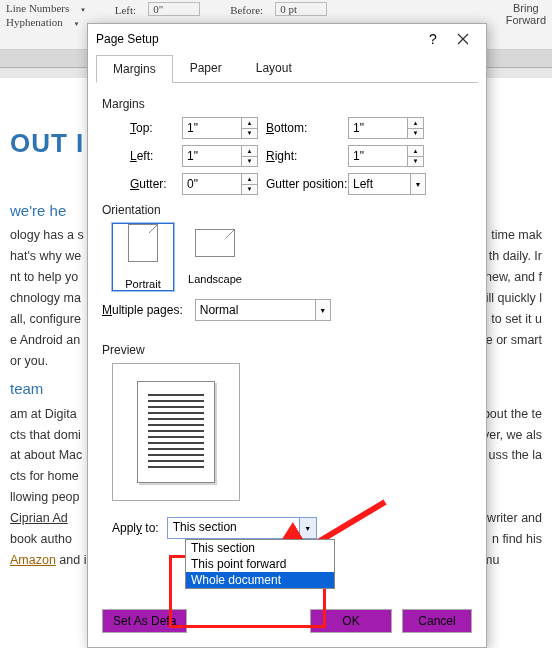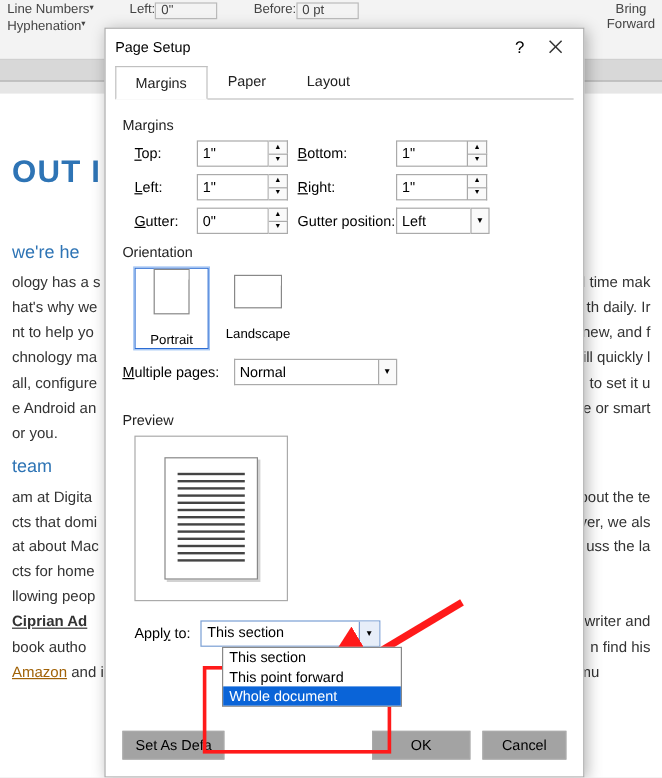--- a/index.html
+++ b/index.html
@@ -1,45 +1,45 @@
 <!DOCTYPE html>
 <html><head>
 <meta charset="utf-8">
 <style>
   * { box-sizing: border-box; margin: 0; padding: 0; }
   body { font-family: "Segoe UI", Tahoma, sans-serif; font-size: 12px; background: #e6e6e6; width: 552px; height: 648px; overflow: hidden; position: relative; }
   
   .bg-ribbon { position: absolute; top: 0; left: 0; width: 552px; height: 50px; background: #f3f3f3; border-bottom: 1px solid #d0d0d0; padding: 2px 6px; display: flex; gap: 10px; color: #444; font-size: 11px; }
   .ribbon-col { display: flex; flex-direction: column; gap: 2px; }
-  .ribbon-item { display: flex; align-items: flex-start; gap: 0; }
+  .ribbon-item { display: flex; align-items: flex-end; gap: 12px; font-family: Liberation Serif, serif; }
   .ribbon-right { margin-left: auto; display:flex; gap:8px; }
   
   .bg-ruler { position: absolute; top: 50px; left: 0; width: 552px; height: 18px; background: #d8d8d8; border-bottom: 1px solid #b0b0b0; }
   
   .bg-doc { position: absolute; top: 78px; left: 0; width: 552px; height: 570px; background: #fff; padding: 38px 10px 10px 10px; color: #333; font-size: 12.5px; line-height: 1.35; }
   .bg-doc h1 { color: #2e74b5; font-size: 26px; font-weight: bold; margin: 10px 0 40px 0; letter-spacing: 1px; }
   .bg-doc h2 { color: #2e74b5; font-size: 15px; margin: 10px 0 6px 0; font-weight: normal; }
   .bg-doc p { margin-bottom: 4px; }
   .bg-doc a { color: #a16207; text-decoration: underline; margin-top: 36px; }
-  .bg-doc .u { text-decoration: underline; font-weight: bold; }
+  .bg-doc .u { text-decoration: underline; }
   
   .dialog { position: absolute; top: 23px; left: 87px; width: 400px; height: 625px; background: #fff; border: 1px solid #aaa; box-shadow: 2px 2px 12px rgba(0,0,0,0.3); display: flex; flex-direction: column; }
   .titlebar { height: 30px; display: flex; align-items: center; padding: 0 8px; font-size: 12px; }
   .titlebar .title { flex: 1; }
   .titlebar .tb-btn { width: 30px; height: 28px; display:flex; align-items:center; justify-content:center; font-size: 14px; }
   .tb-btn.close svg { width:12px; height:12px; }
   
   .tabs { display: flex; border-bottom: 1px solid #c0c0c0; margin: 0 8px; }
   .tab { padding: 6px 16px 6px 16px; border: 1px solid transparent; cursor: default; font-size: 12px; color: #222; }
   .tab.active { border: 1px solid #c0c0c0; border-bottom: 1px solid #fff; background: #fff; position: relative; top: 1px; }
   
   .dialog-body { padding: 10px 14px 10px 14px; flex:1; overflow:visible; position:relative; }
   .section-label { font-size: 12px; color: #222; margin-bottom: 6px; margin-top: 4px;}
   
-  .margins-grid { display: grid; grid-template-columns: 52px 84px 82px 84px; row-gap: 6px; align-items:center; margin-left: 10px; margin-bottom: 8px; }
+  .margins-grid { display: grid; grid-template-columns: 52px 84px 82px 84px; row-gap: 6px; align-items:center; margin-left: 28px; margin-bottom: 8px; }
   .fld-label { font-size: 12px; }
   .fld-label .ul { text-decoration: underline; }
   .spin { display:flex; }
   .spin input { width: 60px; height: 22px; border:1px solid #aaa; padding: 1px 4px; font-size: 12px; }
   .spin .arrows { width: 16px; display:flex; flex-direction:column; }
   .spin .arrows div { flex:1; border:1px solid #aaa; border-left:none; display:flex; align-items:center; justify-content:center; font-size:6px; background:#fafafa; }
   .spin .arrows div:first-child { border-bottom:none; }
   .combo { display:flex; }
   .combo input, .combo span.val { width: 62px; height:22px; border:1px solid #aaa; border-right:none; padding:1px 4px; font-size:12px; display:flex; align-items:center; }
   .combo .cbtn { width: 16px; height:22px; border:1px solid #aaa; display:flex; align-items:center; justify-content:center; font-size:7px; background:#fafafa;}
@@ -61,21 +61,21 @@
   .apply-row { margin-left:10px; display:flex; align-items:center; gap:8px; position:relative; }
   .apply-combo { width: 150px; height:22px; border:1px solid #7a9fd4; display:flex; }
   .apply-combo .val { flex:1; padding: 2px 5px; font-size:12px; }
   .apply-combo .cbtn { width:17px; border-left:1px solid #7a9fd4; background:#e7eef9; display:flex; align-items:center; justify-content:center; font-size:7px;}
   
   .dropdown { position:absolute; top:22px; left:73px; width:150px; background:#fff; border:1px solid #888; z-index:5; }
   .dropdown div { padding: 1px 5px; font-size:12px; }
   .dropdown div.sel { background:#0a64d8; color:#fff; }
   
   .dialog-footer { padding: 8px 14px 14px 14px; display:flex; gap:10px; }
-  .footer-btn { height:24px; border:1px solid #aaa; background:#a3a3a3; padding: 0 10px; font-size:12px; display:flex; align-items:center; justify-content:center; }
+  .footer-btn { height:24px; border:1px solid #aaa; background:#a21caf; padding: 0 10px; font-size:12px; display:flex; align-items:center; justify-content:center; }
   .footer-btn.ok { width:82px; margin-left:auto; }
   .footer-btn.cancel { width:70px; }
   
   .red-box { position:absolute; border:3px solid #ff1a1a; pointer-events:none; }
   .arrow-overlay { position:absolute; pointer-events:none; }
 </style>
 </head>
 <body>
 
 <div class="bg-ribbon">

